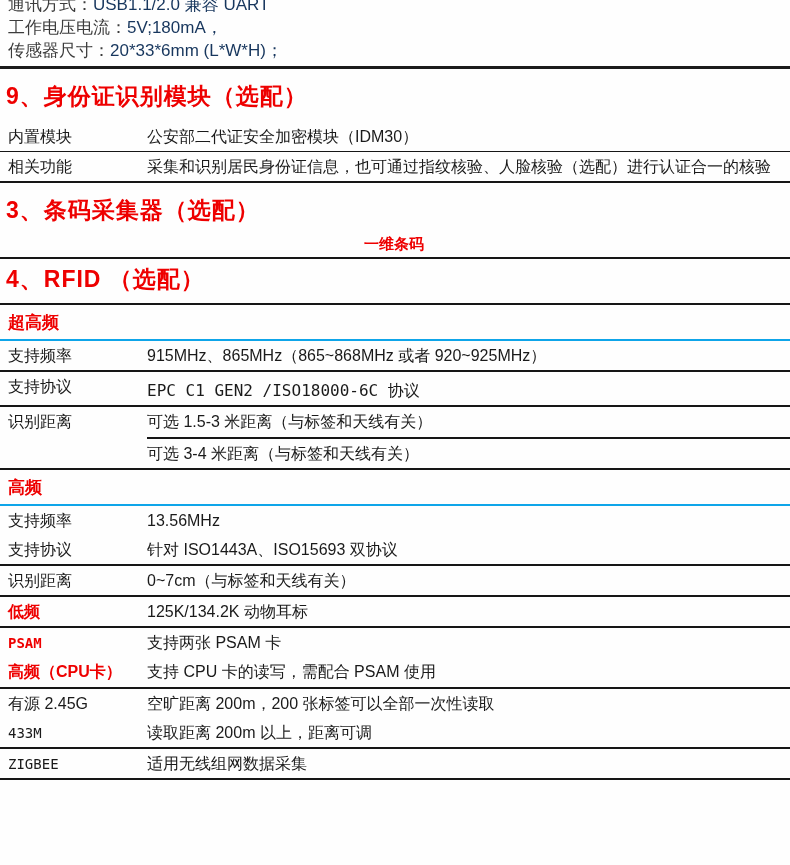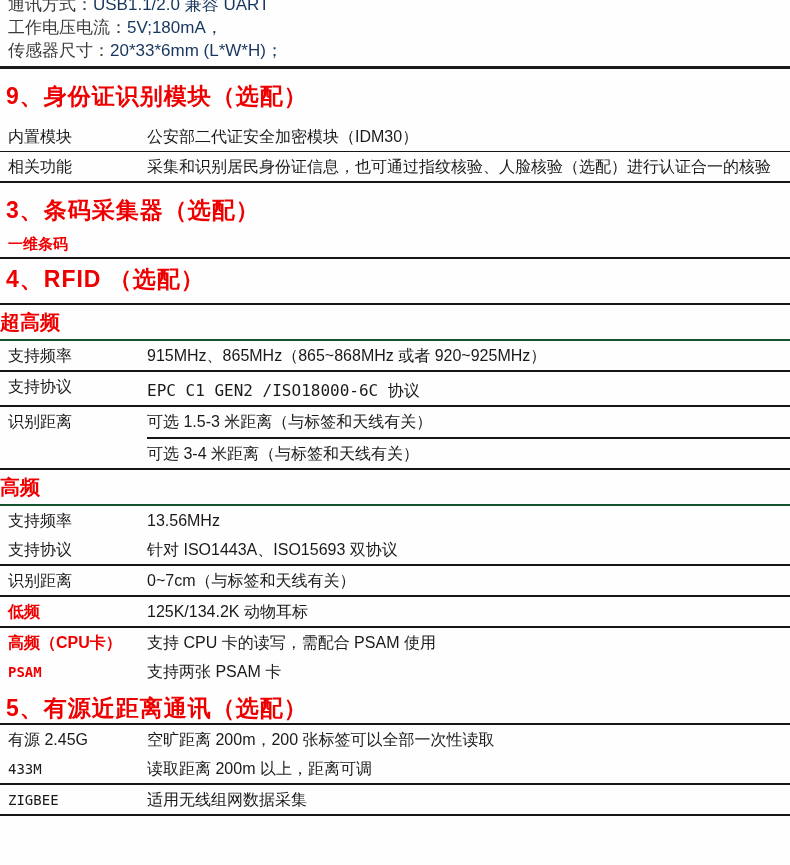--- a/index.html
+++ b/index.html
@@ -28,29 +28,30 @@
   .row .lab { flex:none; width:147px; padding-left:8px; font-size:16px; line-height:22px; }
   .row .val { flex:1; font-size:16px; line-height:22px; padding-right:6px; }
   .bline { border-bottom:2px solid #161616; }
   .bline-thin { border-bottom:1.5px solid #161616; }
   .red { color:#ee0000; font-weight:bold; }
 
   .sublabel {
     margin:10px 0 0 0; padding:0 10px 4px 8px;
     font-size:15px; line-height:19px; font-weight:bold; color:#ee0000;
     border-bottom:2px solid #161616;
+    text-align:center;
   }
   .mono { font-family:"DejaVu Sans Mono","Liberation Mono",monospace; }
   .val-indent { padding-left:245px; font-size:14px; }
   .small-proto { font-size:11px; line-height:15px; padding-top:4px; }
 
   .band {
-    padding:7px 0 6px 0; font-size:20px; line-height:21px;
+    padding:7px 0 6px 8px; font-size:17px; line-height:21px;
     font-weight:bold; color:#ee0000;
-    border-bottom:2px solid #14532d;
+    border-bottom:2px solid #0ea5e9;
   }
   .tbl-topline { border-top:2px solid #161616; }
 </style>
 </head>
 <body>
 
 <div class="page">
 
   <div class="topspecs">
     <div>
@@ -113,30 +114,29 @@
     <div class="row bline">
       <div class="lab">识别距离</div>
       <div class="val">0~7cm（与标签和天线有关）</div>
     </div>
 
     <div class="row bline">
       <div class="lab red">低频</div>
       <div class="val">125K/134.2K 动物耳标</div>
     </div>
     <div class="row">
+      <div class="lab red mono" style="font-size:14px;">PSAM</div>
+      <div class="val">支持两张 PSAM 卡</div>
+    </div>
+    <div class="row">
       <div class="lab red">高频（CPU卡）</div>
       <div class="val">支持 CPU 卡的读写，需配合 PSAM 使用</div>
     </div>
-    <div class="row">
-      <div class="lab red mono" style="font-size:14px;">PSAM</div>
-      <div class="val">支持两张 PSAM 卡</div>
-    </div>
   </div>
 
-  <div class="sec-heading" style="margin-top:8px;">5、有源近距离通讯（选配）</div>
   <div class="tbl tbl-topline" style="margin-top:1px;">
     <div class="row">
       <div class="lab">有源 2.45G</div>
       <div class="val">空旷距离 200m，200 张标签可以全部一次性读取</div>
     </div>
     <div class="row bline">
       <div class="lab mono" style="font-size:14px;">433M</div>
       <div class="val">读取距离 200m 以上，距离可调</div>
     </div>
     <div class="row bline">

